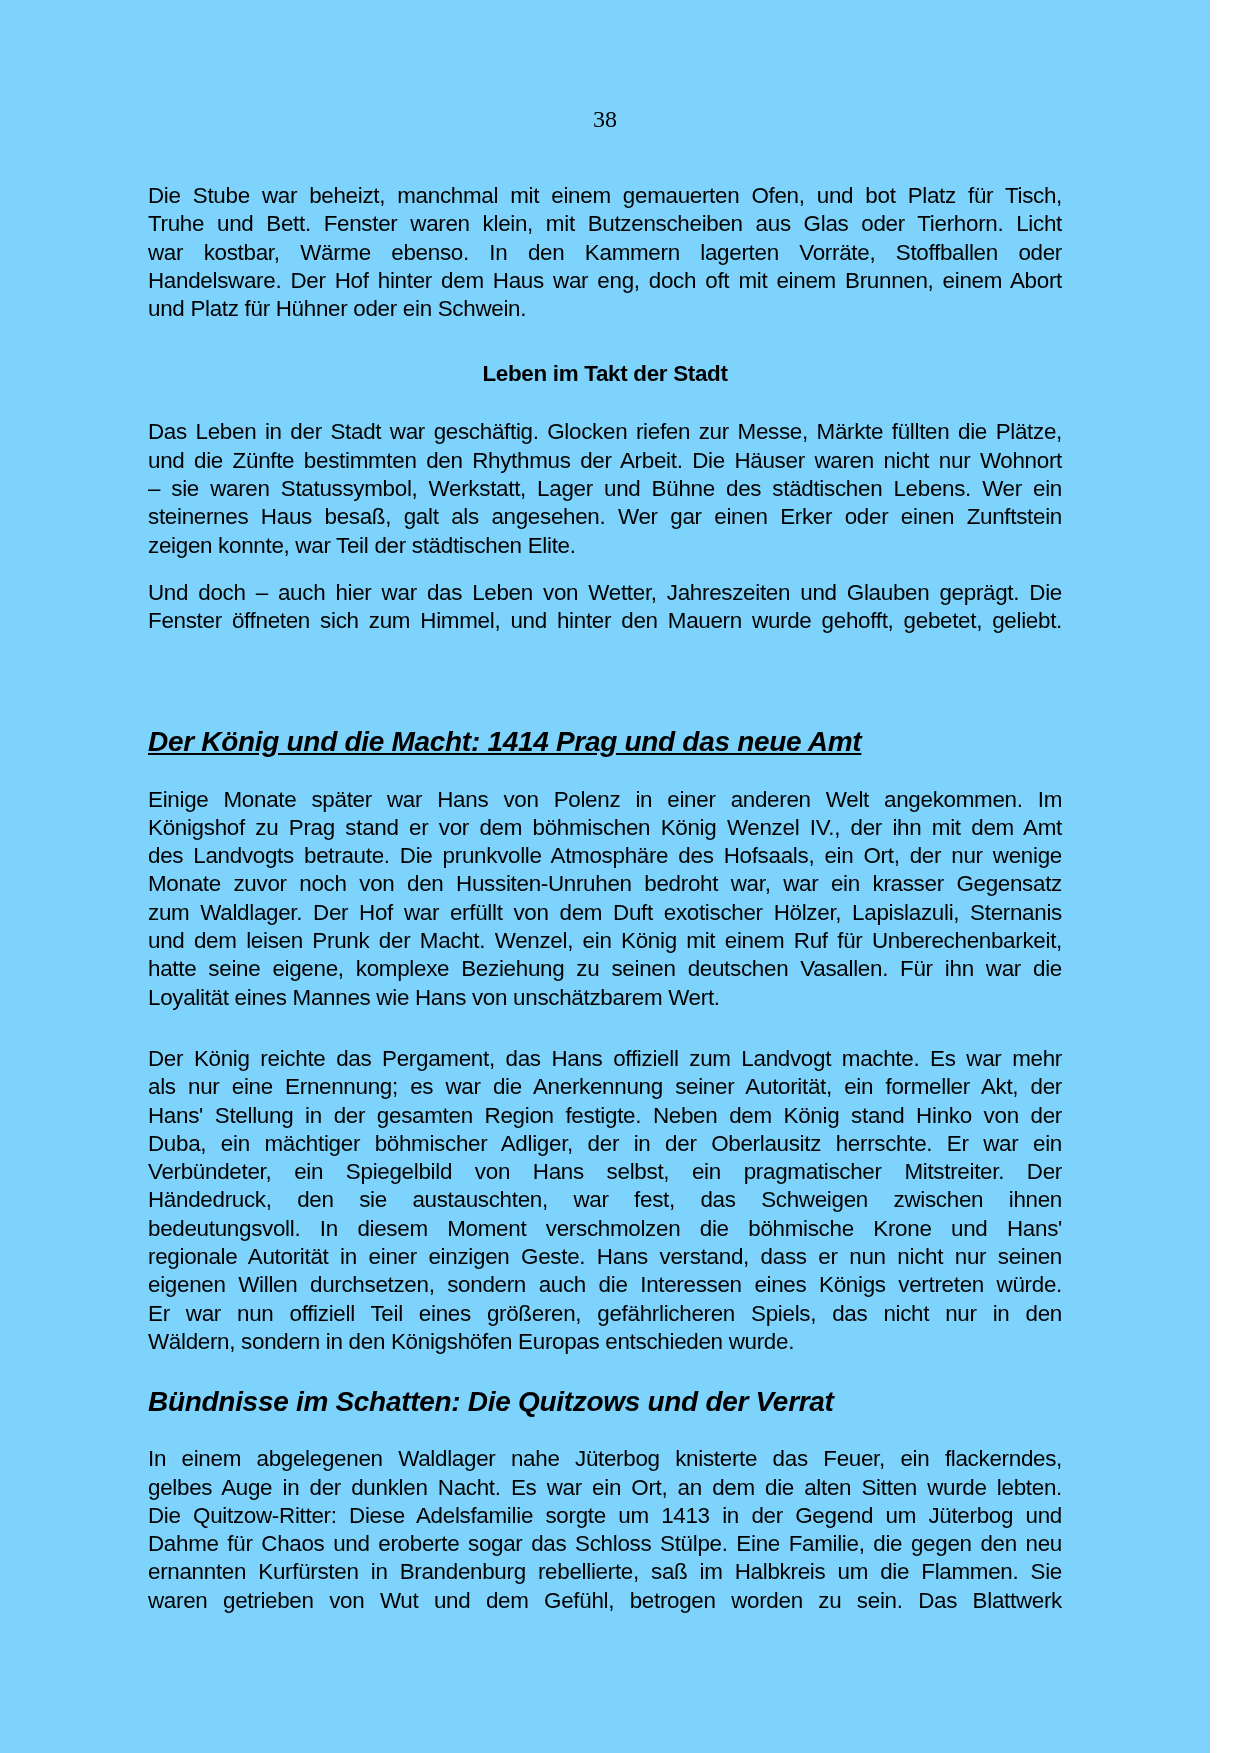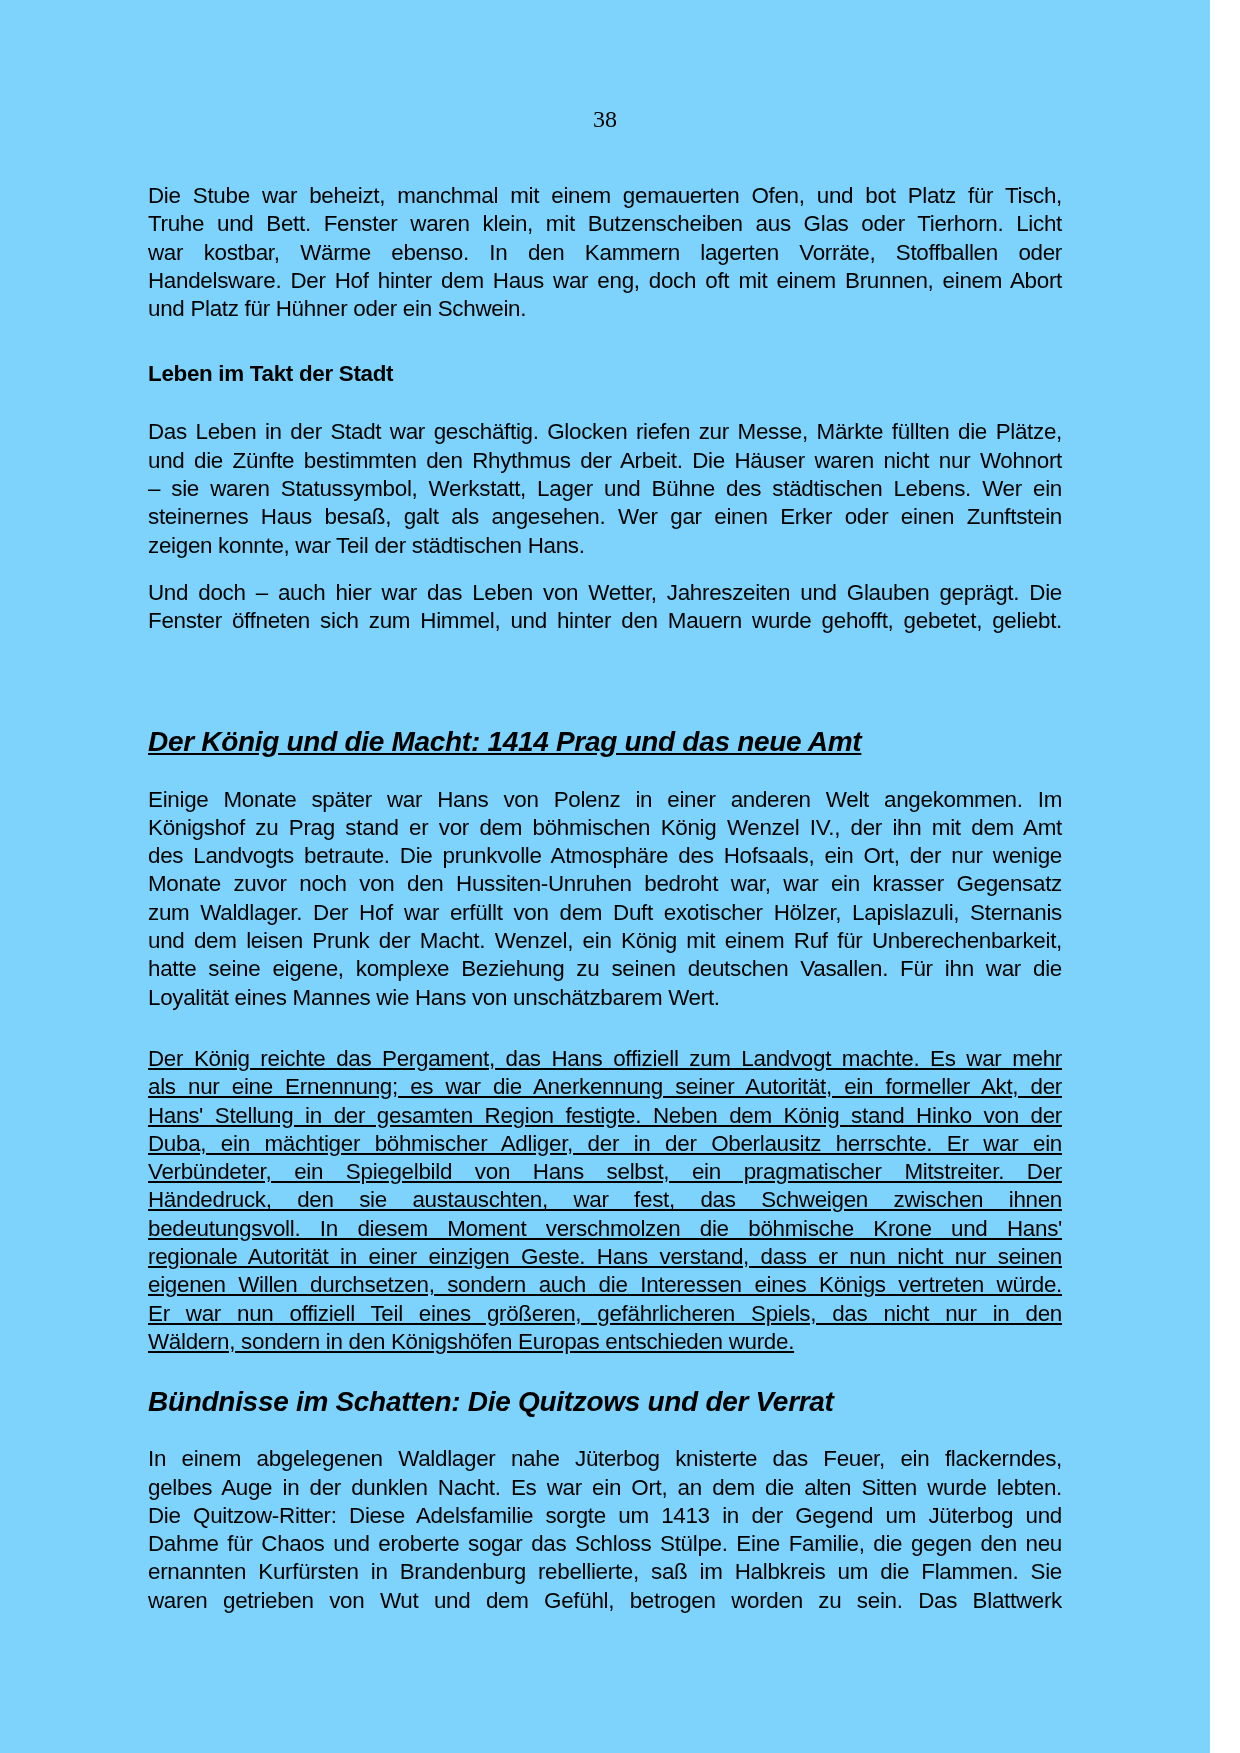--- a/index.html
+++ b/index.html
@@ -48,26 +48,26 @@
     letter-spacing: -0.3px;
   }
   .h1i {
     font-size: 28px;
     line-height: 36px;
     font-weight: bold;
     font-style: italic;
     letter-spacing: -0.3px;
   }
   .mt-para1   { margin-top: 48px; }
-  .mt-h2      { margin-top: 37px; }
+  .mt-h2      { margin-top: 37px; text-align: center; }
   .mt-para2   { margin-top: 30px; }
   .mt-para3   { margin-top: 19px; }
   .mt-h1a     { margin-top: 88px; text-decoration: underline; }
   .mt-para4   { margin-top: 26px; }
-  .mt-para5   { margin-top: 33px; text-decoration: underline; }
+  .mt-para5   { margin-top: 33px; }
   .mt-h1b     { margin-top: 28px; }
   .mt-para6   { margin-top: 25px; }
 </style>
 </head>
 <body>
 
 <div class="page">
   <div class="content">
 
     <div class="page-number">38</div>
@@ -80,21 +80,21 @@
       <div class="line end">und Platz für Hühner oder ein Schwein.</div>
     </div>
 
     <div class="h2b mt-h2">Leben im Takt der Stadt</div>
 
     <div class="p mt-para2">
       <div class="line">Das Leben in der Stadt war geschäftig. Glocken riefen zur Messe, Märkte füllten die Plätze,</div>
       <div class="line">und die Zünfte bestimmten den Rhythmus der Arbeit. Die Häuser waren nicht nur Wohnort</div>
       <div class="line">– sie waren Statussymbol, Werkstatt, Lager und Bühne des städtischen Lebens. Wer ein</div>
       <div class="line">steinernes Haus besaß, galt als angesehen. Wer gar einen Erker oder einen Zunftstein</div>
-      <div class="line end">zeigen konnte, war Teil der städtischen Hans.</div>
+      <div class="line end">zeigen konnte, war Teil der städtischen Elite.</div>
     </div>
 
     <div class="p mt-para3">
       <div class="line">Und doch – auch hier war das Leben von Wetter, Jahreszeiten und Glauben geprägt. Die</div>
       <div class="line">Fenster öffneten sich zum Himmel, und hinter den Mauern wurde gehofft, gebetet, geliebt.</div>
     </div>
 
     <div class="h1i mt-h1a">Der König und die Macht: 1414 Prag und das neue Amt</div>
 
     <div class="p mt-para4">

